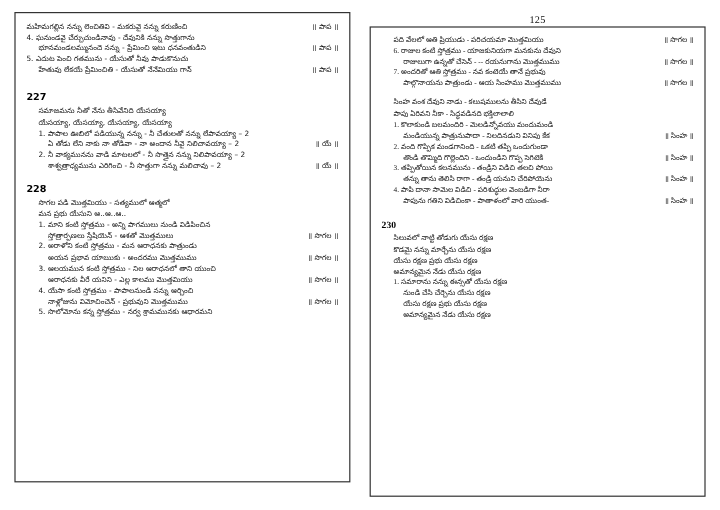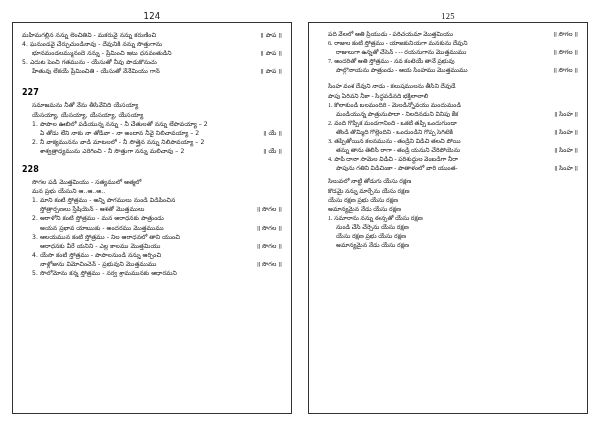--- a/index.html
+++ b/index.html
@@ -81,21 +81,20 @@
   }
   .gap-sm { height: 4px; }
   .gap-md { height: 7px; }
 </style>
 </head>
 <body>
 
 <div class="spread">
 
   <div class="page page-left">
-    <div class="page-number">124</div>
     <div class="frame">
       <div class="col" id="left-col">
           <div class="line"><span>మహిమగల్లిన నన్ను లెంచితివి - మకరువై నన్ను కరుణించి</span><span class="tail">॥ పాప ॥</span></div>
           <div class="line"><span>4. ఘనుండవై చేర్చుచుండినావు - దేవునికి నన్ను సొత్తుగాను</span></div>
           <div class="line indent1"><span>భూనమండలమ్మునందె నన్ను - ప్రేమించి ఇటు ధనవంతుడిని</span><span class="tail">॥ పాప ॥</span></div>
           <div class="line"><span>5. ఎదుట పెంచి గతమును - యేసుతో నీవు పాడుకొనుచు</span></div>
           <div class="line indent1"><span>హేతువు లేకయే ప్రేమించితి - యేసుతో నేనేమియు గాన్</span><span class="tail">॥ పాప ॥</span></div>
           <div class="gap-md"></div>
           <div class="song-number">227</div>
           <div class="line indent1"><span>సమాజమను నీతో నేను తీసివేనిది యేసయ్యా</span></div>
@@ -136,20 +135,21 @@
           <div class="line indent1"><span>పాపు ఏరివని నీకా - సిద్ధవడినది భక్తిలాలాలి</span></div>
           <div class="line indent1"><span>1. కొలాకుండి బలమందిరి - మెలడిన్నోవయు మందుమండి</span></div>
           <div class="line indent2"><span>మండియున్న పాత్రునుపాదా - నిలదినడుని వినిపు కేక</span><span class="tail">॥ సింహ ॥</span></div>
           <div class="line indent1"><span>2. వంది గొప్పిక మండగానింది - ఒకటి తప్పి ఒందుగుండా</span></div>
           <div class="line indent2"><span>తొండి తొమ్మిది గొల్లెందిని - ఒందుండిని గొప్ప సెగిటెకి</span><span class="tail">॥ సింహ ॥</span></div>
           <div class="line indent1"><span>3. తప్పితోయిన కలనమును - తండ్రిని విడిచి తలచి పోయి</span></div>
           <div class="line indent2"><span>తన్ను తాను తెలిసి రాగా - తండ్రి యనుని చేరిపోయెను</span><span class="tail">॥ సింహ ॥</span></div>
           <div class="line indent1"><span>4. పాపి దానా సామెల విడిచి - పరిశుద్ధుల వెంబడిగా నీరా</span></div>
           <div class="line indent2"><span>పాపును గతిని విడిచింకా - పాతాళంలో వారి యుంత-</span><span class="tail">॥ సింహ ॥</span></div>
           <div class="gap-sm"></div>
+          <div class="song-number">230</div>
           <div class="line indent1"><span>సిలువలో నాట్టి తోడుగు యేసు రక్షణ</span></div>
           <div class="line indent1"><span>కొడమై నన్ను మార్చేను యేసు రక్షణ</span></div>
           <div class="line indent1"><span>యేసు రక్షణ ప్రభు యేసు రక్షణ</span></div>
           <div class="line indent1"><span>అమాన్యమైన నేడు యేసు రక్షణ</span></div>
           <div class="line indent1"><span>1. సమారాను నన్ను ఈన్సతో యేసు రక్షణ</span></div>
           <div class="line indent2"><span>నుండి చేసి చేర్చెను యేసు రక్షణ</span></div>
           <div class="line indent2"><span>యేసు రక్షణ ప్రభు యేసు రక్షణ</span></div>
           <div class="line indent2"><span>అమాన్యమైన నేడు యేసు రక్షణ</span></div>
           <div class="gap-sm"></div>
         </div>

